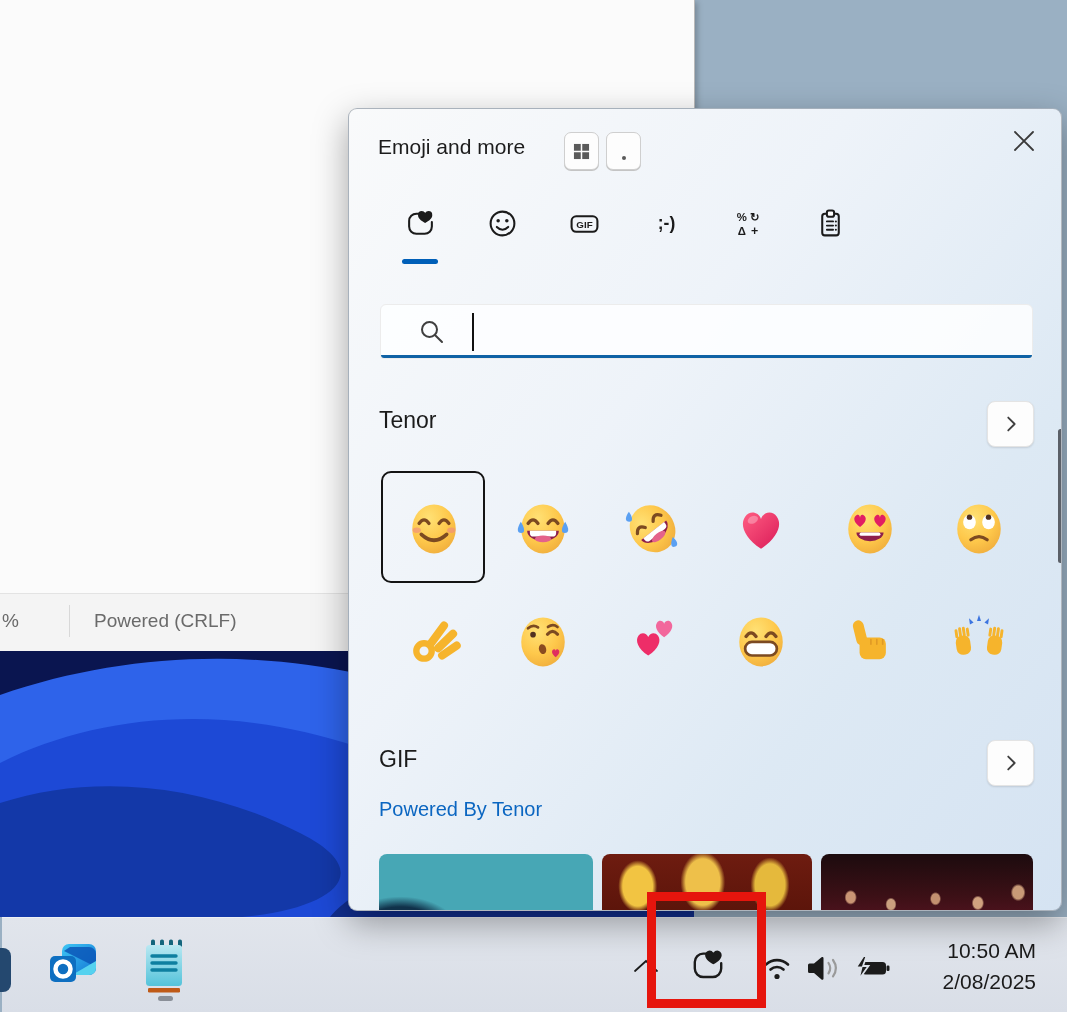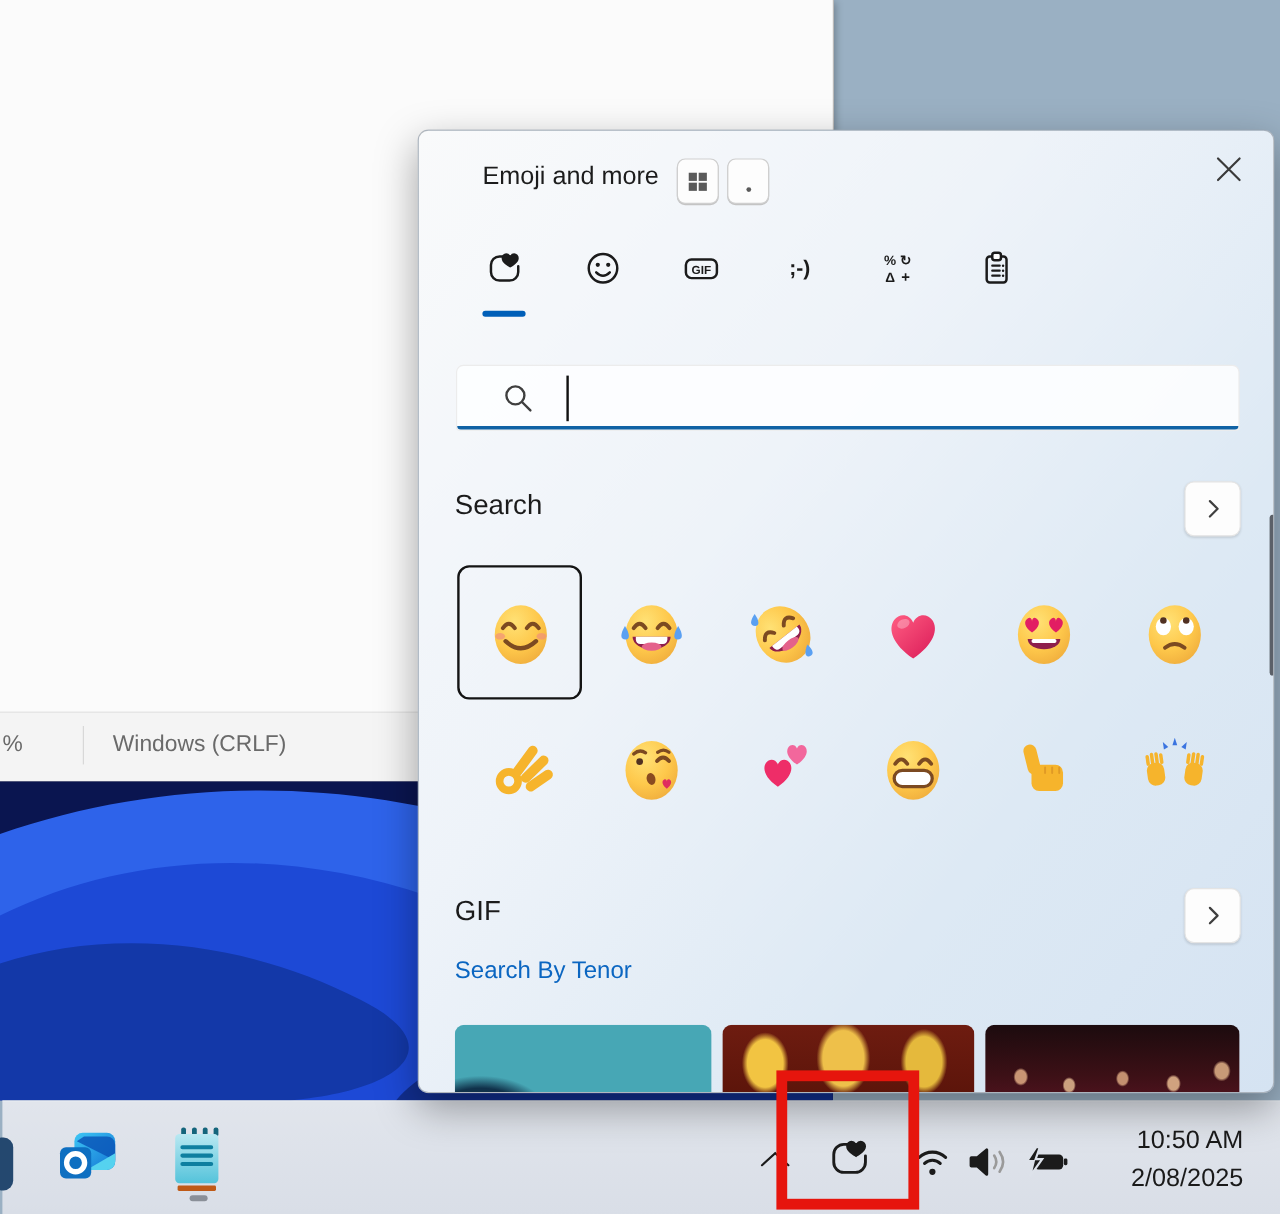--- a/index.html
+++ b/index.html
@@ -27,21 +27,21 @@
   #tb-emoji{position:absolute;left:688px;top:29px;width:38px;height:38px;}
   #tb-emoji svg{width:36px;height:36px;}
   #tb-wifi{position:absolute;left:758px;top:37px;width:36px;height:27px;}
   #tb-speaker{position:absolute;left:801px;top:36px;width:40px;height:28px;}
   #tb-battery{position:absolute;left:848px;top:37px;width:44px;height:26px;}
   #tb-clock{position:absolute;right:33px;top:17px;text-align:right;color:#1a1a1a;font-size:21px;line-height:31px;}
   
   #panel{position:absolute;left:348px;top:108px;width:714px;height:803px;border-radius:9px;overflow:hidden;
     background:linear-gradient(128deg,#f9fafb 0%,#eef3f9 38%,#dde9f4 70%,#d5e3f2 100%);
     border:1px solid rgba(120,130,140,.55);box-shadow:0 12px 34px rgba(0,0,0,.35);box-sizing:border-box;}
-  #panel-title{position:absolute;left:29px;top:26px;font-size:21px;color:#1c1c1c;margin-left:24px;}
+  #panel-title{position:absolute;left:29px;top:26px;font-size:21px;color:#1c1c1c;}
   .keycap{position:absolute;top:23px;width:33px;height:36px;border-radius:7px;background:#fdfdfd;
     border:1px solid #cfcfcf;box-shadow:0 1px 0 #c4c4c4;display:flex;align-items:center;justify-content:center;}
   #key-win{left:215px;}
   #key-period{left:257px;}
   #key-period i{display:block;width:4px;height:4px;border-radius:50%;background:#5a5a5a;margin-top:14px;}
   #panel-close{position:absolute;left:660px;top:17px;width:30px;height:30px;display:flex;align-items:center;justify-content:center;cursor:pointer;}
   
   #tab-row{position:absolute;left:47px;top:90px;display:flex;gap:34px;}
   .tab{width:48px;height:48px;display:flex;align-items:center;justify-content:center;background:none;border:none;padding:0;}
   .tab svg{width:31px;height:31px;}
@@ -95,21 +95,21 @@
 </style>
 </head>
 <body>
 
 <div id="screen">
 
   <div id="notepad">
     <div id="np-status">
       <span id="np-zoom">%</span>
       <span id="np-divider"></span>
-      <span id="np-eol">Windows (CRLF)</span>
+      <span id="np-eol">Powered (CRLF)</span>
     </div>
   </div>
 
   <div id="wallpaper">
     <svg width="694" height="266" viewBox="0 0 694 266" preserveAspectRatio="none">
       <rect width="694" height="266" fill="#0a1550"></rect>
       <path d="M694 0 L694 86 C630 116 548 120 462 94 C548 42 628 10 694 0 Z" fill="#0c1f72"></path>
       <path d="M0 86 C120 22 262 12 420 72 C538 116 634 112 694 74 L694 266 L0 266 Z" fill="#1d49d6"></path>
       <path d="M0 44 C150 -8 318 -4 468 56 C578 98 646 96 694 62 L694 100 C596 142 478 136 358 96 C228 52 100 62 0 112 Z" fill="#2e63ea"></path>
       <path d="M0 152 C92 122 202 132 300 182 C380 222 332 258 242 266 L0 266 Z" fill="#1338a8"></path>
@@ -267,21 +267,21 @@
       <span id="search-icon">
         <svg viewBox="0 0 26 26" width="26" height="26">
           <circle cx="10.5" cy="10.5" r="7.5" stroke="#3f3f3f" stroke-width="2" fill="none"></circle>
           <path d="M16.2 16.2 L23 23" stroke="#3f3f3f" stroke-width="2" stroke-linecap="round"></path>
         </svg>
       </span>
       <span id="search-caret"></span>
       <span id="search-underline"></span>
     </div>
 
-    <div class="section-label" id="emoji-label">Search</div>
+    <div class="section-label" id="emoji-label">Tenor</div>
     <div class="chev-btn" id="emoji-more">
       <svg viewBox="0 0 24 24" width="22" height="22">
           <path d="M9 5 l7 7 -7 7" stroke="#3f3f3f" stroke-width="2" fill="none" stroke-linecap="round" stroke-linejoin="round"></path>
         </svg>
     </div>
 
     <div id="emoji-selection"></div>
     <div class="emoji-row" id="emoji-row-0">
         <div class="emoji-cell">
           <svg viewBox="0 0 64 64">
@@ -495,21 +495,21 @@
           </svg>
         </div>
       </div>
 
     <div class="section-label" id="gif-label">GIF</div>
     <div class="chev-btn" id="gif-more">
       <svg viewBox="0 0 24 24" width="22" height="22">
           <path d="M9 5 l7 7 -7 7" stroke="#3f3f3f" stroke-width="2" fill="none" stroke-linecap="round" stroke-linejoin="round"></path>
         </svg>
     </div>
-    <div id="powered">Search By Tenor</div>
+    <div id="powered">Powered By Tenor</div>
 
     <div class="gif-tile" id="tile-0"></div>
     <div class="gif-tile" id="tile-1"></div>
     <div class="gif-tile" id="tile-2"></div>
 
     <div id="scroll-thumb"></div>
   </div>
 
   <div id="red-box"></div>
 </div>

